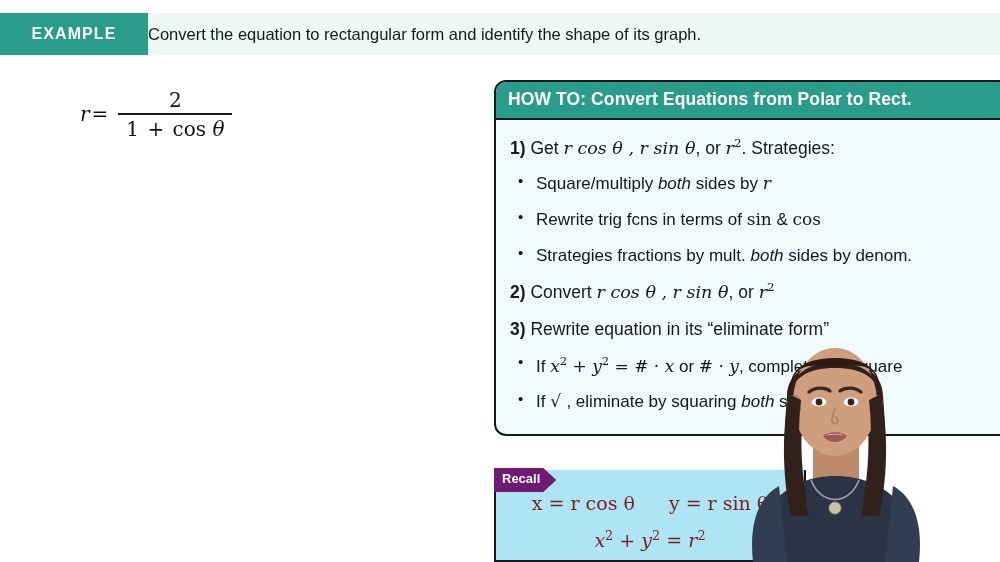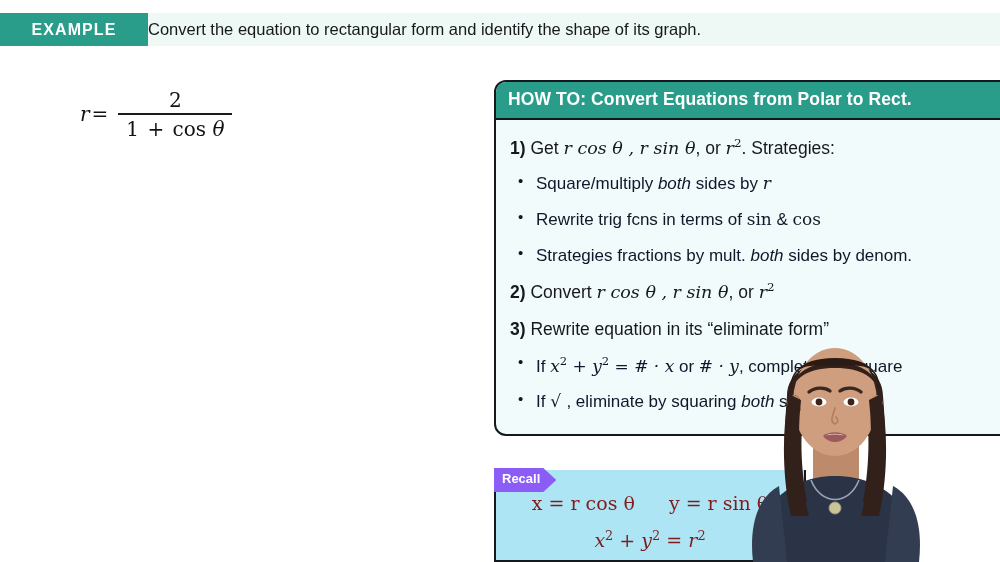--- a/index.html
+++ b/index.html
@@ -13,21 +13,21 @@
     position: relative;
     overflow: hidden;
     font-family: "Liberation Sans", sans-serif;
     color: #1a1a1a;
   }
 
   
   #example-banner {
     position: absolute;
     left: 0; top: 13px;
-    width: 1000px; height: 33px;
+    width: 1000px; height: 42px;
     background: #eef8f4;
     display: flex;
     align-items: stretch;
   }
   #example-badge {
     width: 148px;
     background: #2a9d8a;
     display: flex;
     align-items: center;
     justify-content: center;
@@ -126,21 +126,21 @@
     height: 92px;
     box-sizing: border-box;
     border: 2px solid #15181c;
     border-top: none;
     background: #aee5f5;
   }
   #recall-tab {
     position: absolute;
     left: 494px; top: 468px;
     height: 21px;
-    background: #8b5cf6;
+    background: #701a75;
     color: #ffffff;
     font-weight: bold;
     font-size: 13px;
     padding: 2px 16px 1px 8px;
     line-height: 18px;
     clip-path: polygon(0 0, calc(100% - 13px) 0, 100% 50%, calc(100% - 13px) 100%, 0 100%);
     z-index: 3;
   }
   .recall-row {
     font-family: "DejaVu Serif", serif;

